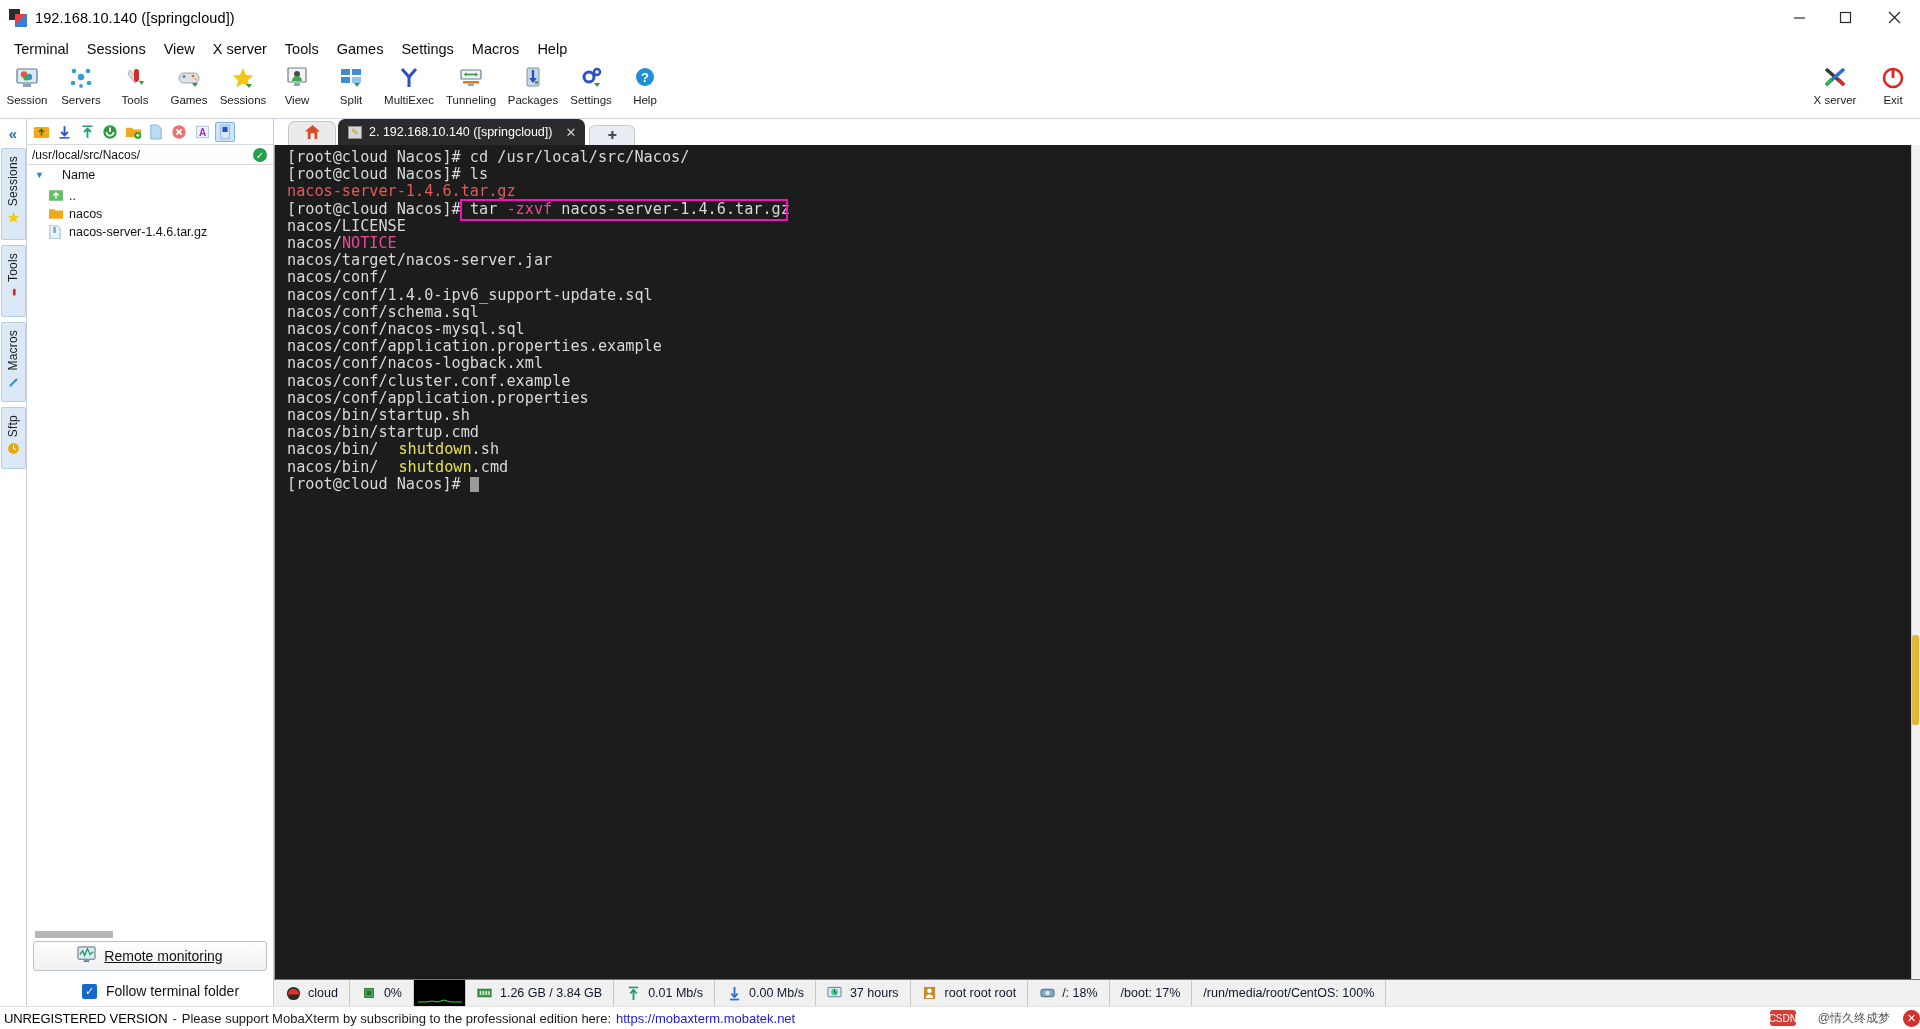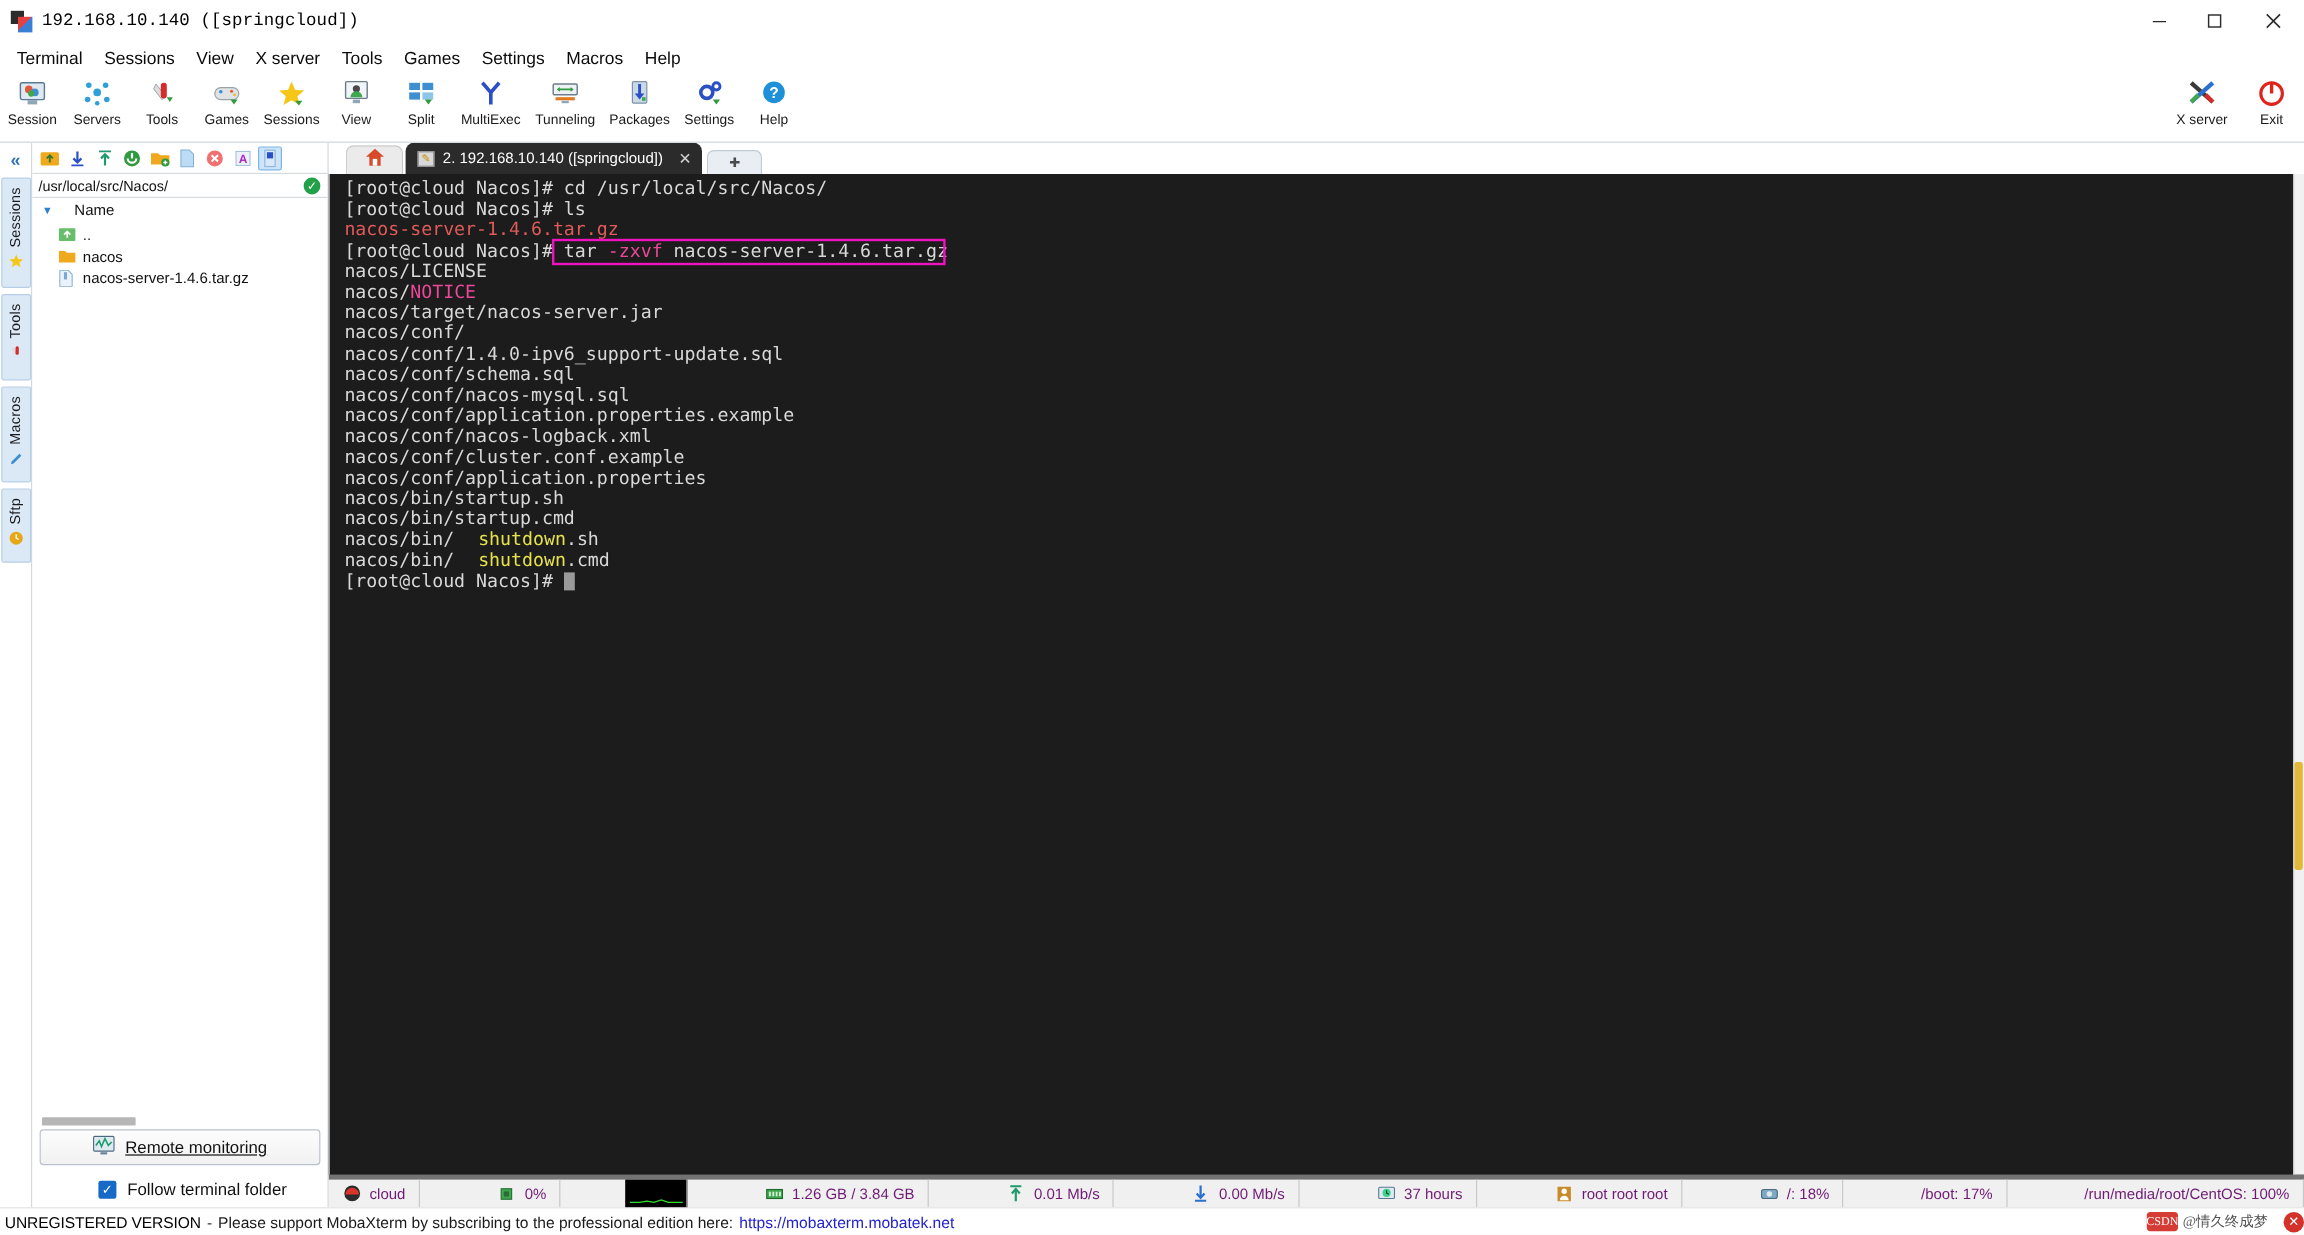--- a/index.html
+++ b/index.html
@@ -6,21 +6,21 @@
   html, body {
     width: 1920px; height: 1029px;
     font-family: "Liberation Sans", sans-serif;
     background: #ffffff; overflow: hidden;
   }
   body { display: flex; flex-direction: column; }
 
   
   .titlebar {
     height: 36px; background: #ffffff; display: flex; align-items: center;
-    flex: 0 0 36px; border-bottom: 1px solid #ffffff; font-family: Liberation Mono, monospace;
+    flex: 0 0 36px; border-bottom: 1px solid #ffffff;
   }
   .tb-icon {
     width: 18px; height: 18px; margin-left: 9px; margin-right: 8px;
     position: relative; flex: 0 0 18px;
   }
   .tb-icon .sq1 { position:absolute; left:0; top:0; width:11px; height:11px; background:#2b2b2b; }
   .tb-icon .sq2 { position:absolute; left:6px; top:5px; width:12px; height:13px;
                   background: linear-gradient(135deg,#e84040 0%,#e84040 45%,#3a7fd5 45%,#3a7fd5 100%); }
   .tb-title { font-size: 14.5px; color: #000; letter-spacing: .1px; }
   .tb-spacer { flex: 1 1 auto; }
@@ -146,39 +146,39 @@
   .term .ye { color:#e6e24a;margin-left:20px; }
   .term .cursor { display:inline-block; width:9px; height:15px; background:#9a9a9a;
                   vertical-align:-3px; }
   .hl-box {
     position:absolute; border: 2px solid #f012be; pointer-events:none;
   }
 
   
   .statusstrip {
     height: 27px; flex:0 0 27px; background:#f0f0f0; display:flex; align-items:stretch;
-    border-top:4px solid #737373; font-size: 12.5px; color:#701a75;justify-content:space-between;
+    border-top:1px solid #737373; font-size: 12.5px; color:#0f172a;
   }
   .st-cell { display:flex; align-items:center; gap:7px; padding: 0 11px;
              border-right:1px solid #c9c9c9; }
   .st-cell .sic { width:16px; height:16px; display:flex; align-items:center; justify-content:center; }
   .st-black { width: 52px; background:#000; border-right:1px solid #c9c9c9; position:relative; }
   .st-black .spark { position:absolute; bottom:3px; left:4px; width:44px; height:10px; }
 
   
   .adbar {
     height: 23px; flex:0 0 23px; background:#fff; display:flex; align-items:center;
     font-size: 13px; padding-left: 4px; gap: 5px; border-top:1px solid #e3e3e3;
   }
   .adbar .unreg { font-weight: normal; color:#000; letter-spacing:-.1px; }
   .adbar .dash { color:#333; }
   .adbar .msg { color:#1a1a1a; }
   .adbar .lnk { color:#2222cc; }
   .adbar .spacer { flex:1 1 auto; }
-  .adbar .wm { display:flex; align-items:center; gap:4px; padding-right:8px; opacity:.95;font-family:Liberation Serif, serif; }
+  .adbar .wm { display:flex; align-items:center; gap:22px; padding-right:8px; opacity:.95; }
   .adbar .wmred { width:26px; height:16px; background:#d3322b; border-radius:3px; color:#fff;
                   font-size:10px; display:flex; align-items:center; justify-content:center; }
   .adbar .wmtxt { font-size:12px; color:#4a4a4a; }
   .adbar .wmclose { width:17px; height:17px; border-radius:50%; background:#d3322b; color:#fff;
                     font-size:11px; display:flex; align-items:center; justify-content:center; }
   .term-right-scroll { position:absolute; right:0; top:0; bottom:0; width:9px; background:#f1f1f1;
                        border-left:1px solid #cfcfcf; }
 </style>
 </head>
 <body>

